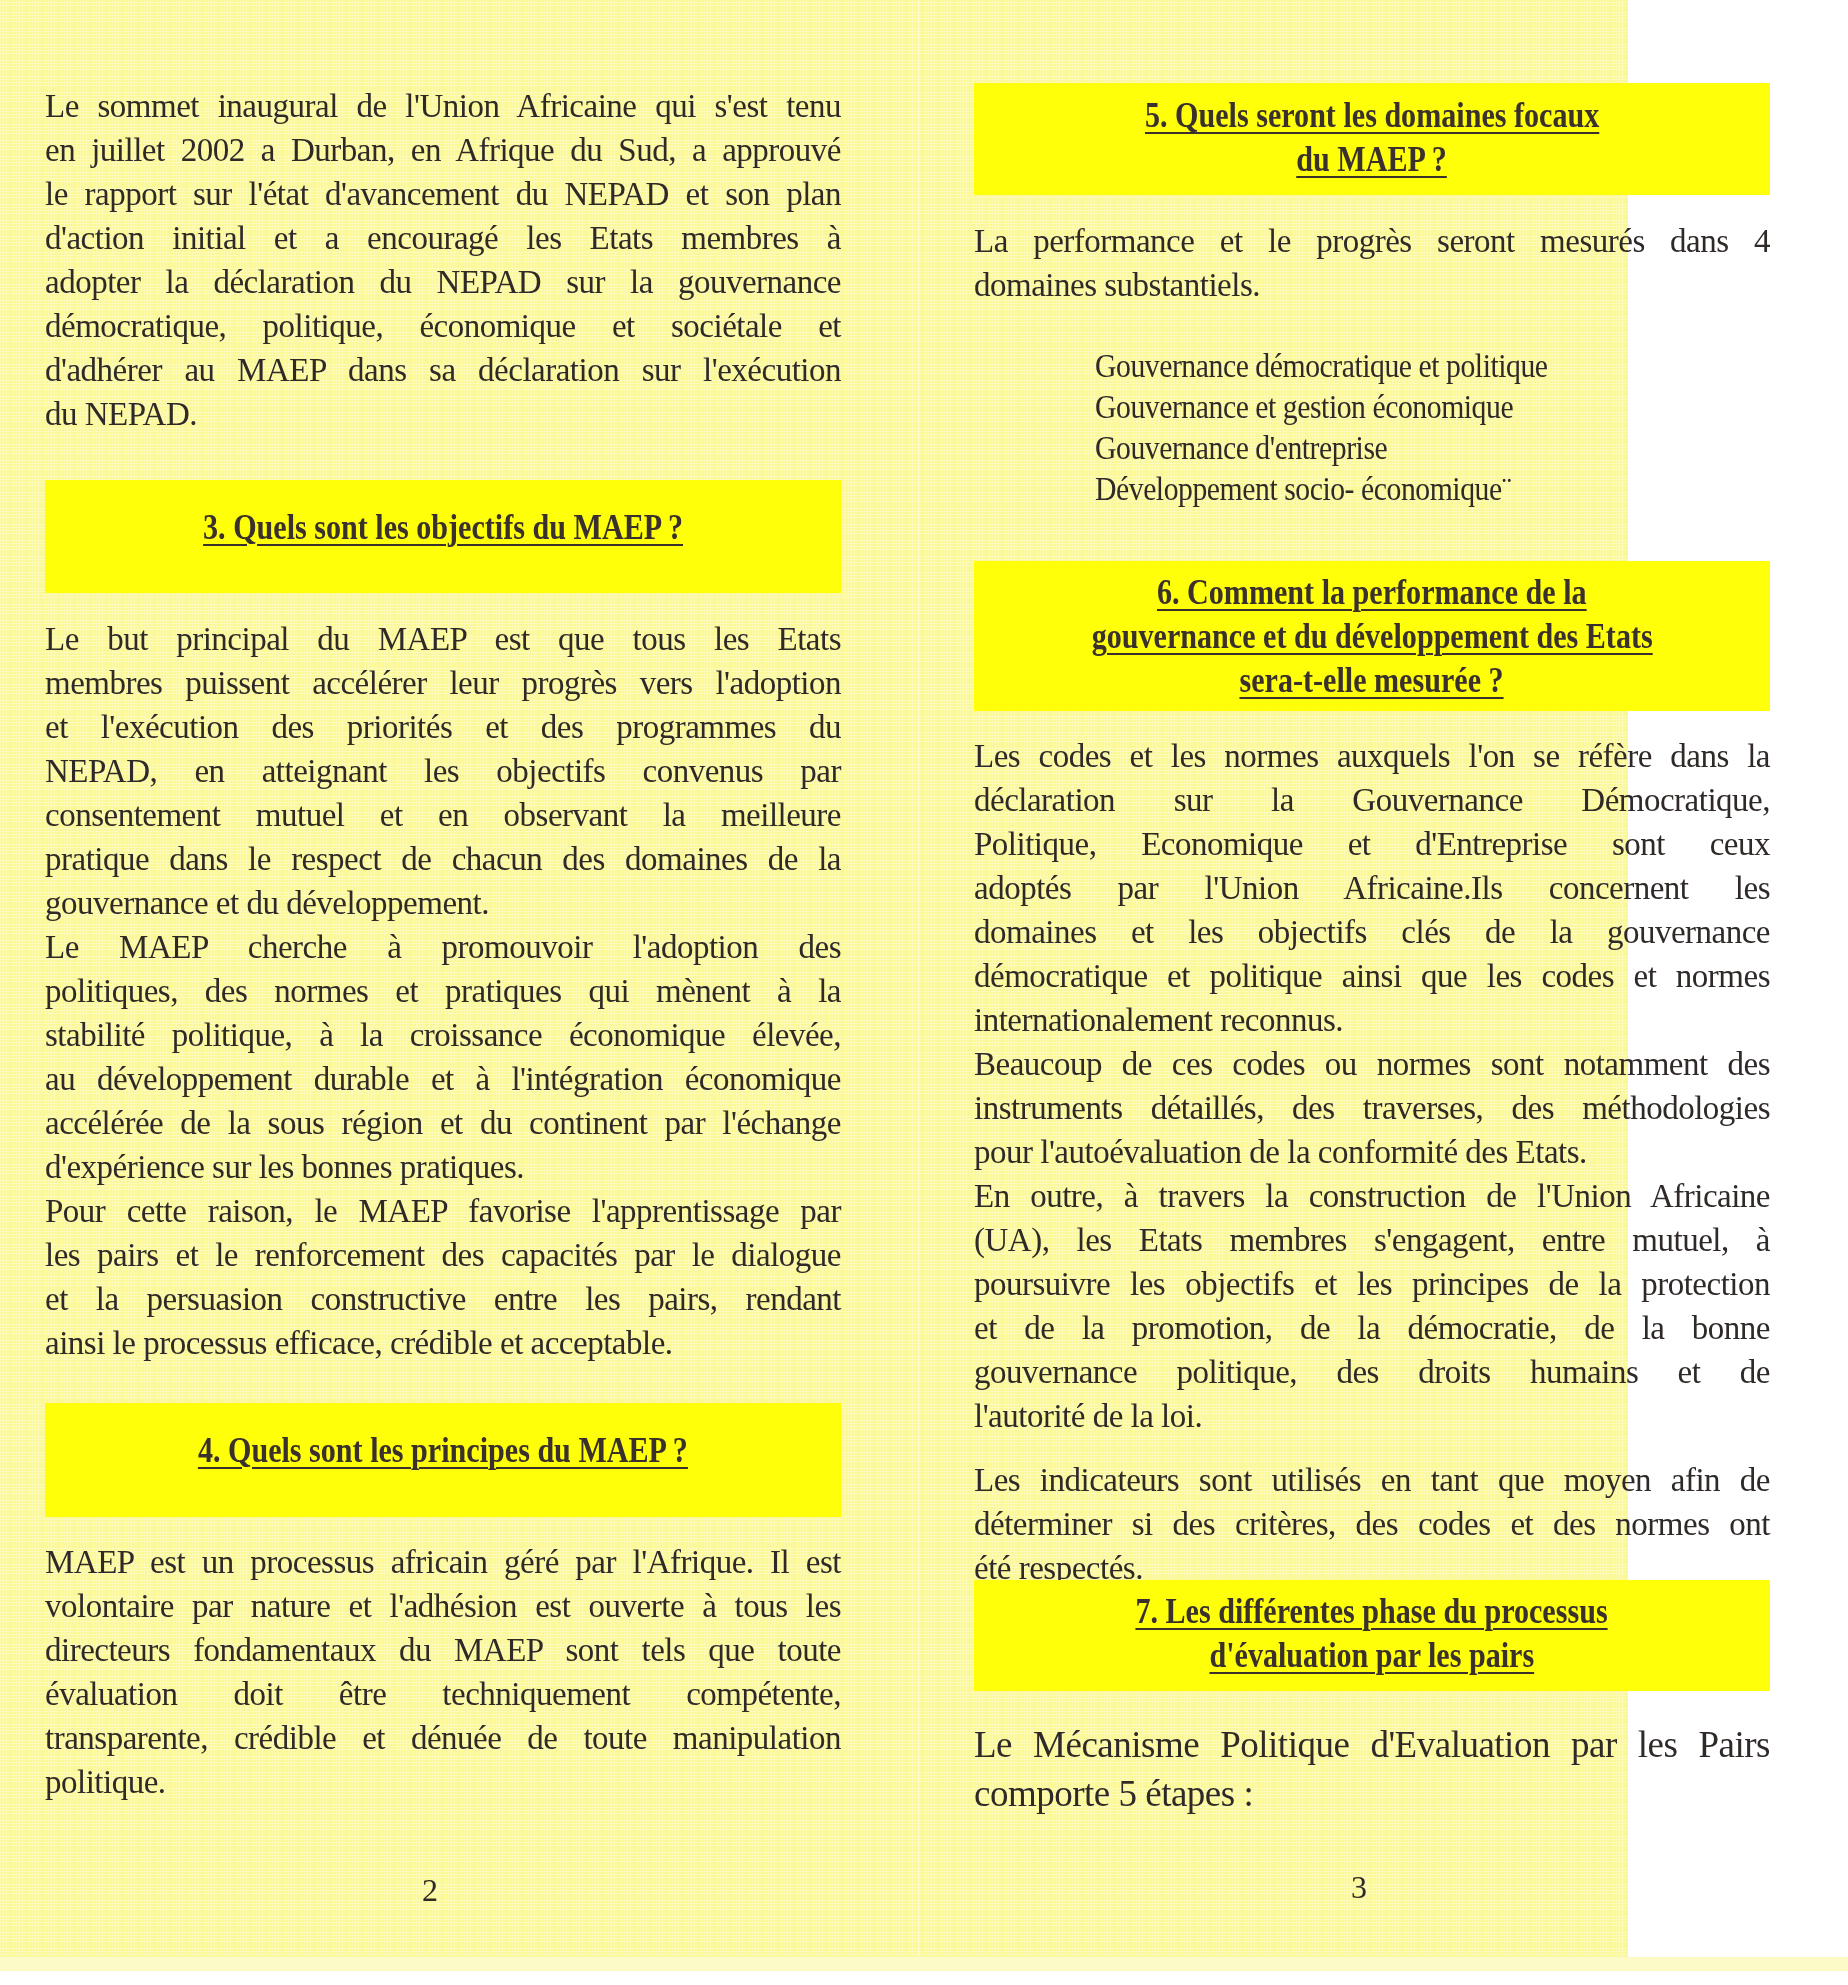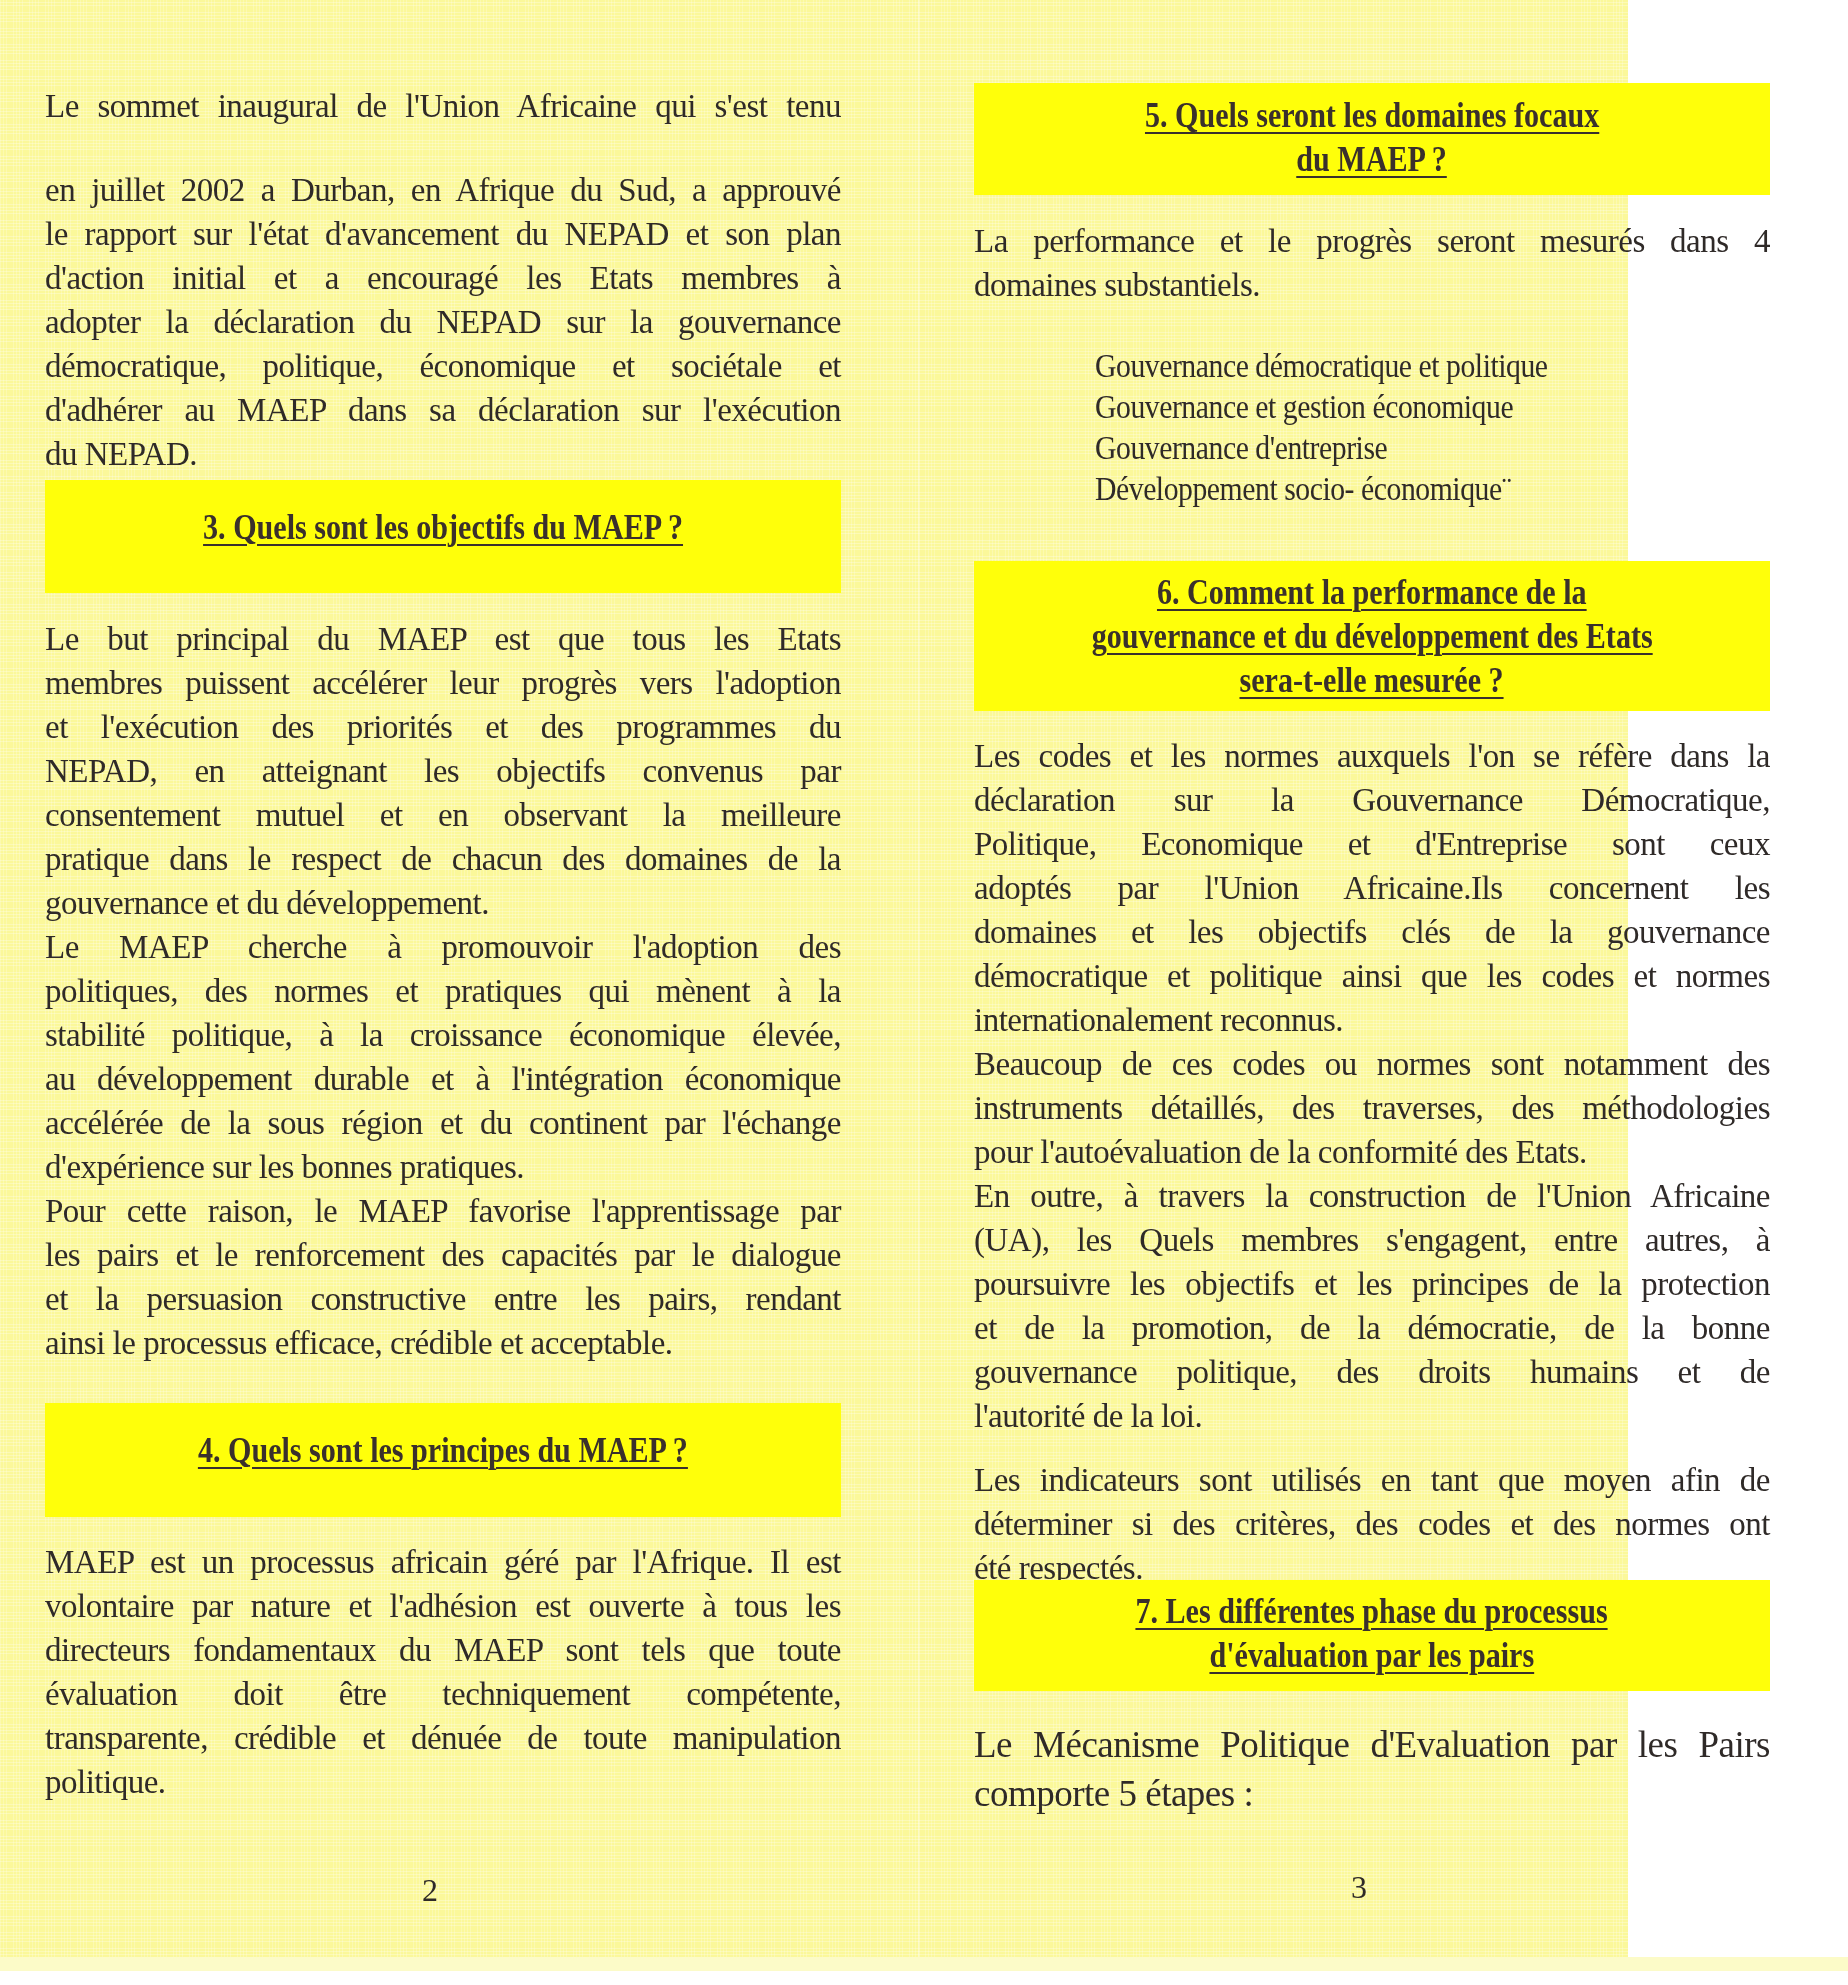--- a/index.html
+++ b/index.html
@@ -65,21 +65,21 @@
 </head>
 <body>
 
 <div class="sheet">
   <div class="fold"></div>
   <div class="bottom-strip"></div>
 
   <div class="col col-left" style="top:0;height:1971px;">
     <div class="para" style="top:84px;">
       <span class="ln" style="white-space: nowrap;">Le sommet inaugural de l'Union Africaine qui s'est tenu</span>
-      <span class="ln" style="white-space: nowrap; margin-top: 40px;">en juillet 2002 a Durban, en Afrique du Sud, a approuvé</span>
+      <span class="ln" style="white-space: nowrap;">en juillet 2002 a Durban, en Afrique du Sud, a approuvé</span>
       <span class="ln" style="white-space: nowrap;">le rapport sur l'état d'avancement du NEPAD et son plan</span>
       <span class="ln" style="white-space: nowrap;">d'action initial et a encouragé les Etats membres à</span>
       <span class="ln" style="white-space: nowrap;">adopter la déclaration du NEPAD sur la gouvernance</span>
       <span class="ln" style="white-space: nowrap;">démocratique, politique, économique et sociétale et</span>
       <span class="ln" style="white-space: nowrap;">d'adhérer au MAEP dans sa déclaration sur l'exécution</span>
       <span class="ln last" style="white-space: nowrap; font-family: Liberation Serif, serif;">du NEPAD.</span>
     </div>
 
     <div class="hbox" style="top:480px;height:113px;padding-top:25.5px;">
       <span class="ht">3. Quels sont les objectifs du MAEP ?</span>
@@ -150,21 +150,21 @@
       <span class="ln" style="white-space: nowrap;">déclaration sur la Gouvernance Démocratique,</span>
       <span class="ln" style="white-space: nowrap;">Politique, Economique et d'Entreprise sont ceux</span>
       <span class="ln" style="white-space: nowrap;">adoptés par l'Union Africaine.Ils concernent les</span>
       <span class="ln" style="white-space: nowrap;">domaines et les objectifs clés de la gouvernance</span>
       <span class="ln" style="white-space: nowrap;">démocratique et politique ainsi que les codes et normes</span>
       <span class="ln last" style="white-space: nowrap;">internationalement reconnus.</span>
       <span class="ln" style="white-space: nowrap;">Beaucoup de ces codes ou normes sont notamment des</span>
       <span class="ln" style="white-space: nowrap;">instruments détaillés, des traverses, des méthodologies</span>
       <span class="ln last" style="white-space: nowrap;">pour l'autoévaluation de la conformité des Etats.</span>
       <span class="ln" style="white-space: nowrap;">En outre, à travers la construction de l'Union Africaine</span>
-      <span class="ln" style="white-space: nowrap;">(UA), les Quels membres s'engagent, entre autres, à</span>
+      <span class="ln" style="white-space: nowrap;">(UA), les Etats membres s'engagent, entre mutuel, à</span>
       <span class="ln" style="white-space: nowrap;">poursuivre les objectifs et les principes de la protection</span>
       <span class="ln" style="white-space: nowrap;">et de la promotion, de la démocratie, de la bonne</span>
       <span class="ln" style="white-space: nowrap;">gouvernance politique, des droits humains et de</span>
       <span class="ln last" style="white-space: nowrap;">l'autorité de la loi.</span>
       <span class="ln" style="white-space: nowrap; margin-top: 20px;">Les indicateurs sont utilisés en tant que moyen afin de</span>
       <span class="ln" style="white-space: nowrap;">déterminer si des critères, des codes et des normes ont</span>
       <span class="ln last" style="white-space: nowrap;">été respectés.</span>
     </div>
 
     <div class="hbox" style="top:1580px;height:111px;padding-top:9.6px;">

